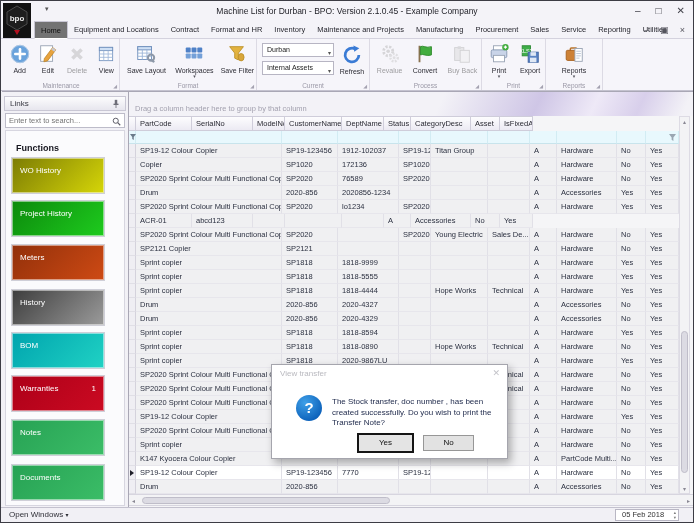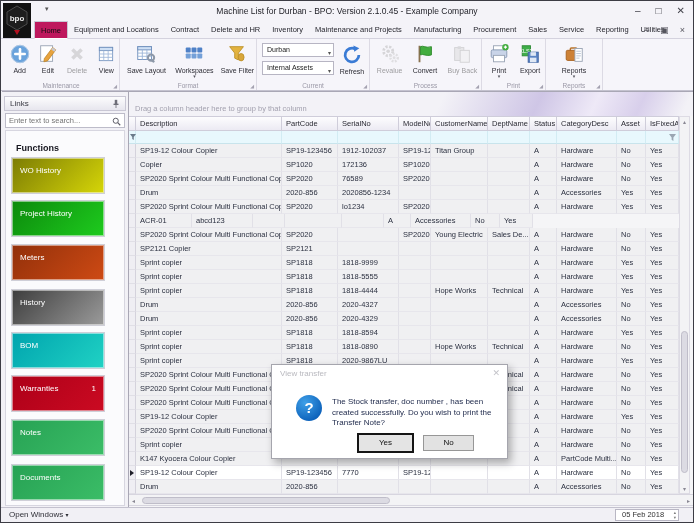--- a/index.html
+++ b/index.html
@@ -12,21 +12,21 @@
   .logo { position:absolute; left:2px; top:2px; width:28px; height:35px; background:#121212; z-index:6; display:flex; align-items:center; justify-content:center; }
   .qat-arrow { position:absolute; left:44px; top:4px; font-size:7px; color:#555; }
   .title-text { position:absolute; left:0; right:0; top:0; height:20px; line-height:20px; text-align:center; font-size:8.5px; color:#1d1d24; }
   .win-controls { position:absolute; right:8px; top:0; height:20px; display:flex; gap:15px; align-items:center; z-index:7; }
   .win-controls span { font-size:10px; color:#44444c; line-height:20px; cursor:default; }
 
   
   .tabrow { position:absolute; left:0; top:20px; width:100%; height:18px; background:#f4f3f8; border-bottom:1px solid #d4d2de; }
   .tabs { position:absolute; left:33px; top:0; height:18px; display:flex; }
   .tab { padding:0 6px; line-height:17px; font-size:7.5px; color:#26262e; white-space:nowrap; }
-  .tab.active { background:#be185d; border:1px solid #c9c7d4; border-bottom:1px solid #fff; color:#111; }
+  .tab.active { background:#737373; border:1px solid #c9c7d4; border-bottom:1px solid #fff; color:#111; }
   .mdi-controls { position:absolute; right:8px; top:0; height:18px; display:flex; gap:11px; align-items:center; }
   .mdi-controls span { font-size:9px; color:#55555e; }
 
   
   .ribbon { position:absolute; left:0; top:38px; width:100%; height:52px; background:#f6f5fa; border-bottom:1px solid #c4c2cf; }
   .rgroup { position:absolute; top:0; height:51px; border-right:1px solid #dcdae4; }
   .rgroup-label { position:absolute; left:0; right:0; bottom:1px; text-align:center; font-size:6.5px; color:#9a98a6; }
   .launcher { position:absolute; right:2px; bottom:1px; font-size:5px; color:#a4a2b0; }
   .rbuttons { position:absolute; left:0; top:2px; right:0; display:flex; justify-content:flex-start; }
   .rbtn { display:flex; flex-direction:column; align-items:center; padding-top:1px; }
@@ -110,21 +110,21 @@
       <text x="13" y="17" text-anchor="middle" font-size="8" fill="#e9e9e9" font-family="Liberation Sans, sans-serif" font-weight="bold">bpo</text>
       <polygon points="10,26 16,26 13,31" fill="#b01020"></polygon>
     </svg>
   </div>
 
   <div class="tabrow">
     <div class="tabs">
         <div class="tab active">Home</div>
         <div class="tab">Equipment and Locations</div>
         <div class="tab">Contract</div>
-        <div class="tab">Delete and HR</div>
+        <div class="tab">Format and HR</div>
         <div class="tab">Inventory</div>
         <div class="tab">Maintenance and Projects</div>
         <div class="tab">Manufacturing</div>
         <div class="tab">Procurement</div>
         <div class="tab">Sales</div>
         <div class="tab">Service</div>
         <div class="tab">Reporting</div>
         <div class="tab">Utilities</div>
       </div>
     <div class="mdi-controls">
@@ -386,21 +386,20 @@
         </div>
       </div>
   </div>
 
   <div class="grid">
     <div class="groupbar">
       <div class="groupbar-text">Drag a column header here to group by that column</div>
     </div>
     <div class="hdr-row" id="grid-header">
         <div class="hcell" style="width: 7px; padding: 0px;"></div>
-        <div class="hcell" style="width: 146px;">Description</div>
         <div class="hcell" style="width: 56px;">PartCode</div>
         <div class="hcell" style="width: 61px;">SerialNo</div>
         <div class="hcell" style="width: 32px;">ModelNo</div>
         <div class="hcell" style="width: 57px;">CustomerName</div>
         <div class="hcell" style="width: 42px;">DeptName</div>
         <div class="hcell" style="width: 27px;">Status</div>
         <div class="hcell" style="width: 60px;">CategoryDesc</div>
         <div class="hcell" style="width: 29px;">Asset</div>
         <div class="hcell" style="width: 33px;">IsFixedAsset</div>
       </div>

